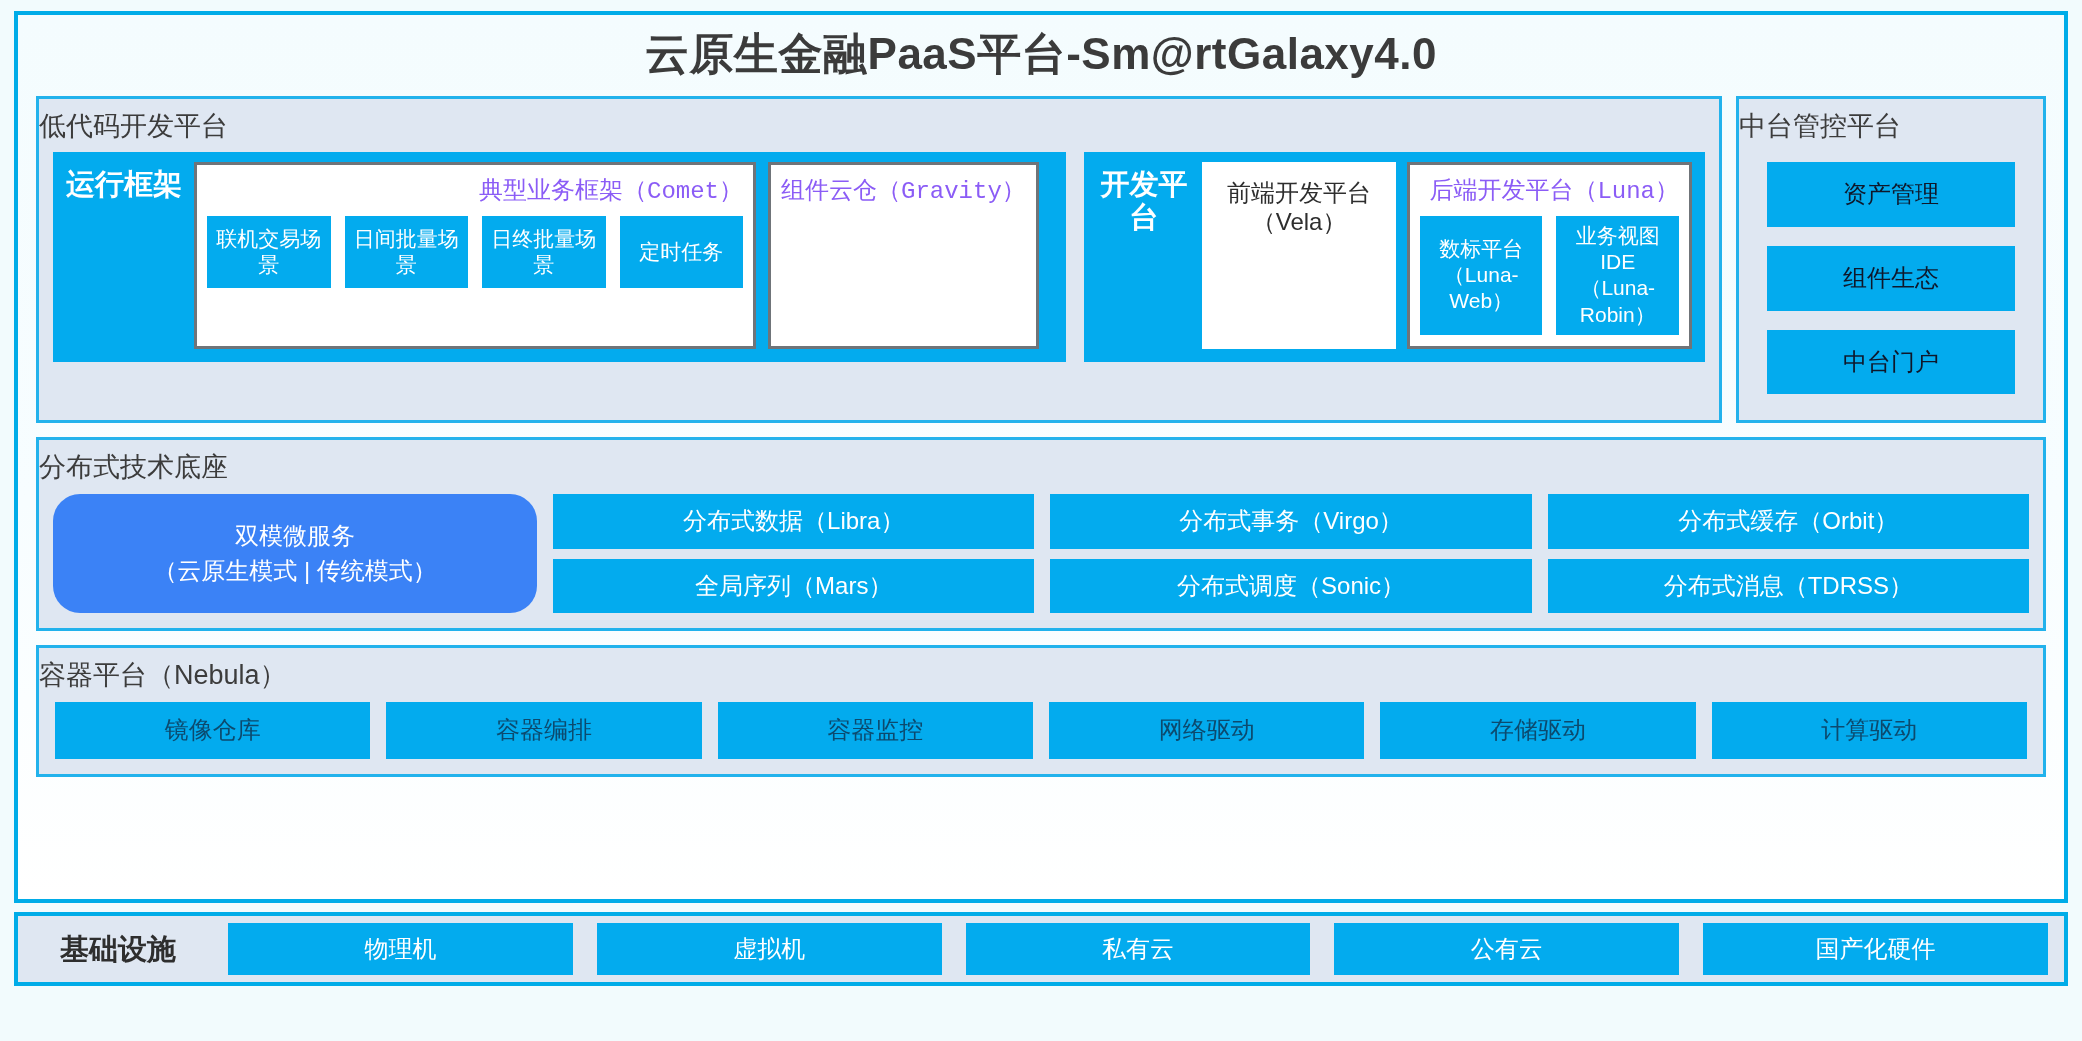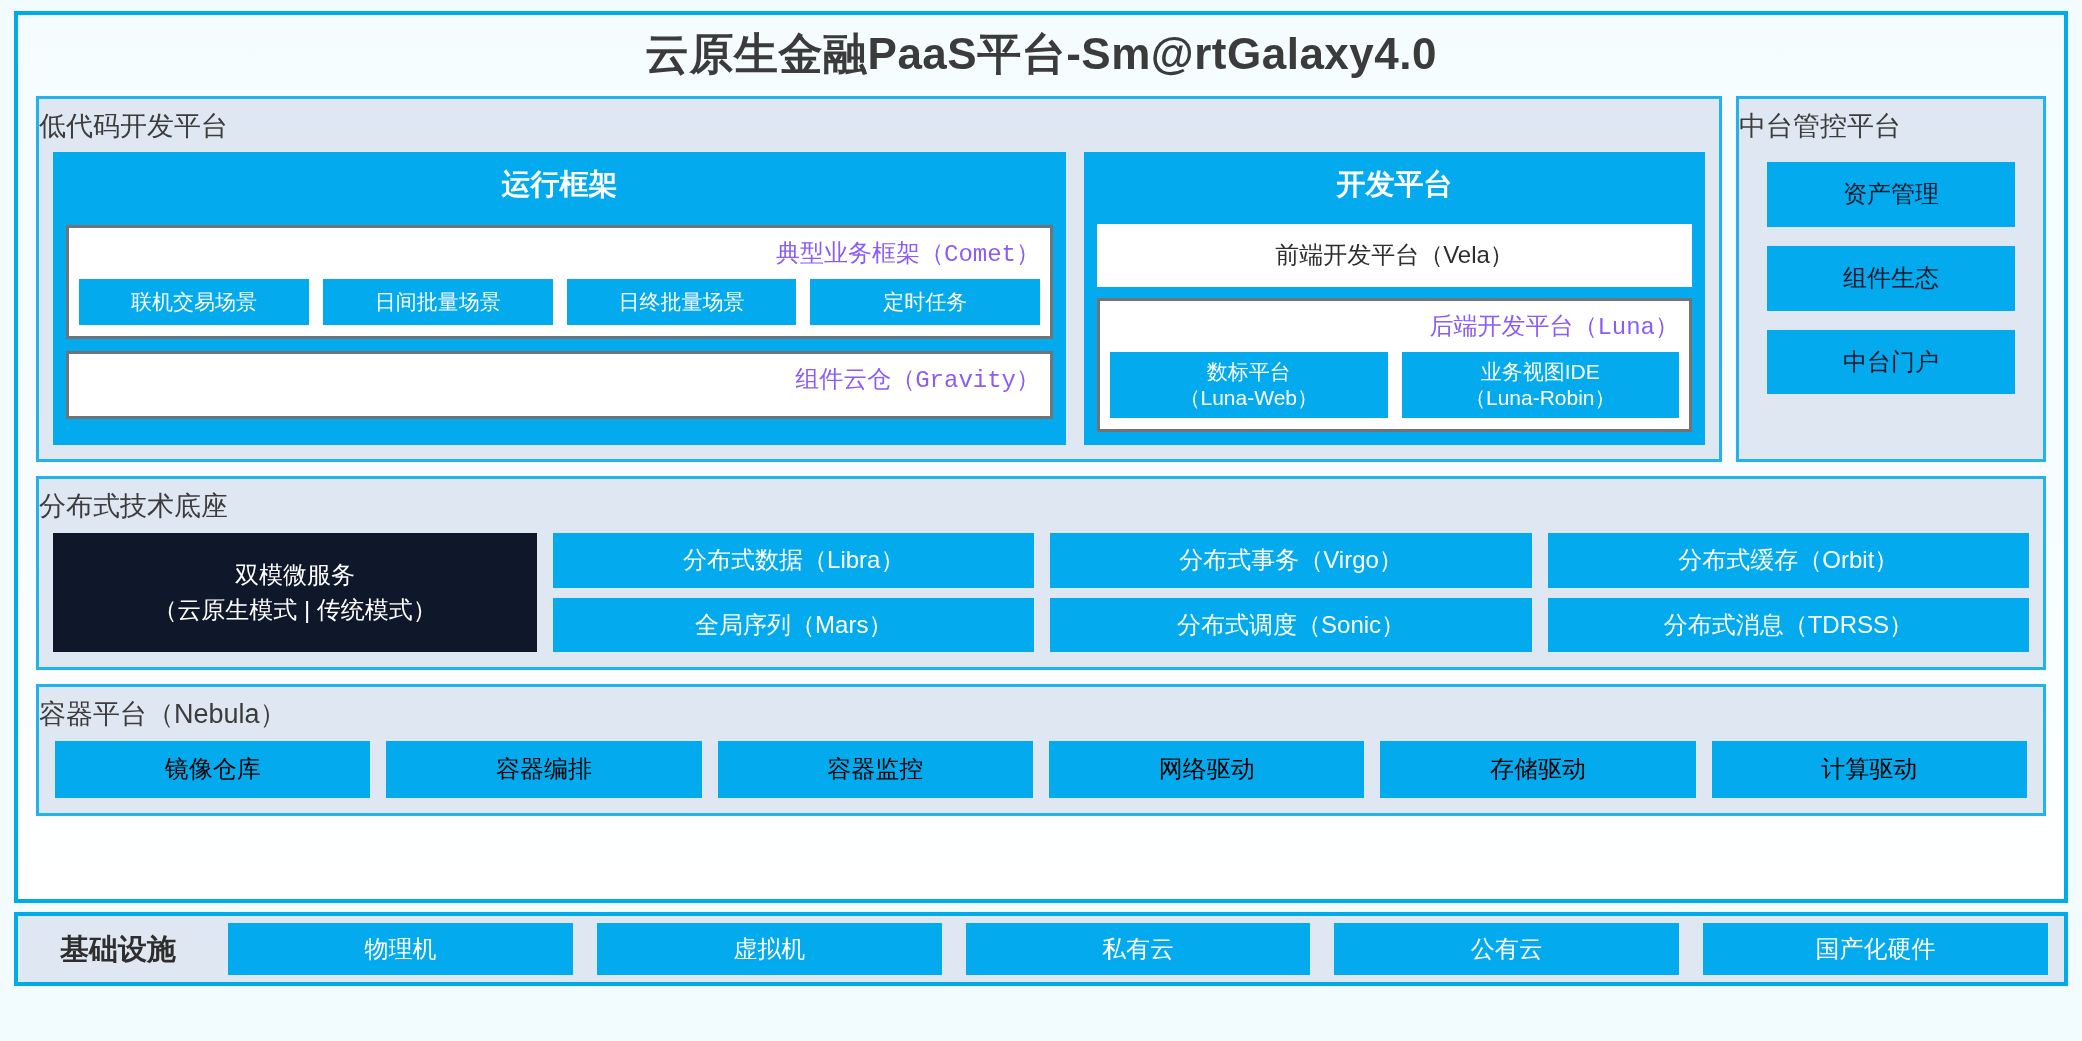--- a/index.html
+++ b/index.html
@@ -55,21 +55,21 @@
   }
   
   .lowcode{flex:1 1 auto;display:flex;flex-direction:column;}
   .lowcode-inner{
     display:flex;gap:18px;
     padding:0 14px 14px 14px;
   }
   .blue-card{
     background:#03abee;
     box-sizing:border-box;
-    display:flex;flex-direction:column;
+    display:flex;flex-direction:row;
     padding:10px 13px 13px 13px;
   }
   .blue-card-title{
     text-align:center;color:#ffffff;
     font-size:29px;font-weight:bold;
     padding:6px 0 12px 0;line-height:1.15;
   }
   .runtime{flex:1 1 62%;gap:12px;}
   .devplat{flex:1 1 38%;gap:11px;}
   .white-box{
@@ -116,37 +116,37 @@
   }
   
   .techbase-inner{
     display:flex;gap:16px;
     padding:0 14px 15px 14px;
     align-items:stretch;
   }
   .tech-col{display:flex;flex-direction:column;gap:10px;flex:1 1 0;}
   .tech-col.wide{flex:0 0 24.5%;}
   .tech-big{
-    background:#0f172a;color:#ffffff;
+    background:#3b82f6;color:#ffffff;
     font-size:24px;text-align:center;
     display:flex;flex-direction:column;align-items:center;justify-content:center;
-    flex:1 1 auto;line-height:1.45;padding:10px 6px;
+    flex:1 1 auto;line-height:1.45;padding:10px 6px;border-radius:27px;
   }
   .tech-cell{
     background:#03abee;color:#ffffff;
     font-size:24px;text-align:center;
     padding:13px 4px;line-height:1.2;flex:1 1 0;
     display:flex;align-items:center;justify-content:center;
   }
   
   .container-inner{
     display:flex;gap:16px;padding:0 16px 15px 16px;
   }
   .container-cell{
-    background:#03abee;color:#000000;
+    background:#03abee;color:#0c4a6e;
     font-size:24px;text-align:center;
     padding:14px 4px;flex:1 1 0;line-height:1.2;
   }
   
   .infra{
     flex:0 0 74px;
     border:4px solid #00ace8;
     background:#dfe7f2;
     box-sizing:border-box;
     display:flex;align-items:center;

